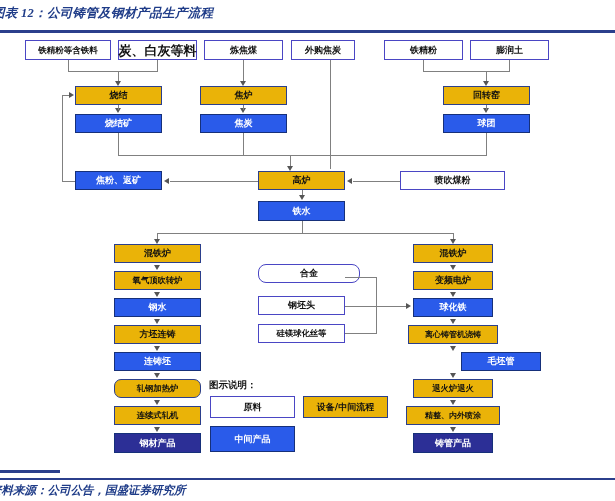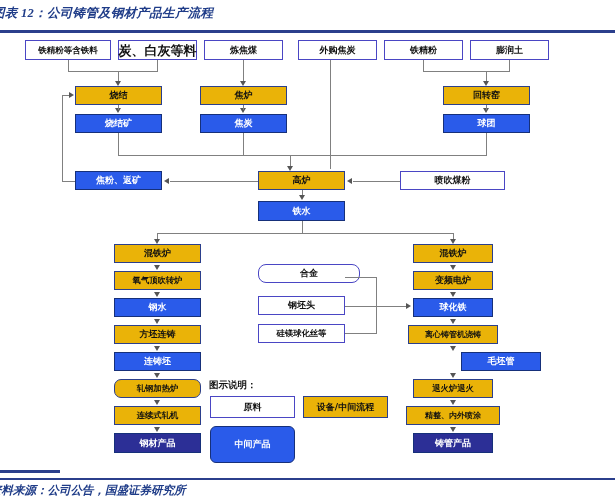--- a/index.html
+++ b/index.html
@@ -92,21 +92,21 @@
 <body>
 
 <div id="root">
 
   <div class="fig-title">图表 12：公司铸管及钢材产品生产流程</div>
   <div class="rule-top"></div>
 
   <div class="node t-raw" style="left:25px;top:40px;width:86px;height:20px;font-size:8.5px;">铁精粉等含铁料</div>
   <div class="node t-raw" style="left:118px;top:40px;width:79px;height:20px;font-size:13px;">炭、白灰等料</div>
   <div class="node t-raw" style="left:204px;top:40px;width:79px;height:20px;">炼焦煤</div>
-  <div class="node t-raw" style="left:298px;top:40px;width:79px;height:20px;">外购焦炭</div>
+  <div class="node t-raw" style="left:291px;top:40px;width:64px;height:20px;">外购焦炭</div>
   <div class="node t-raw" style="left:384px;top:40px;width:79px;height:20px;">铁精粉</div>
   <div class="node t-raw" style="left:470px;top:40px;width:79px;height:20px;">膨润土</div>
 
   <div class="ln lnv" style="left:68px;top:60px;height:11px;"></div>
   <div class="ln lnv" style="left:157px;top:60px;height:11px;"></div>
   <div class="ln lnh" style="left:68px;top:71px;width:90px;"></div>
   <div class="ln lnv" style="left:118px;top:71px;height:12px;"></div>
   <div class="arw arw-d" style="left:114.5px;top:81px;"></div>
 
   <div class="ln lnv" style="left:243px;top:60px;height:23px;"></div>
@@ -208,19 +208,19 @@
 
   <div class="ln lnh" style="left:345px;top:277px;width:31px;"></div>
   <div class="ln lnh" style="left:345px;top:333px;width:31px;"></div>
   <div class="ln lnv" style="left:376px;top:277px;height:57px;"></div>
   <div class="ln lnh" style="left:345px;top:306px;width:63px;"></div>
   <div class="arw arw-r" style="left:406px;top:303px;"></div>
 
   <div class="legend-title">图示说明：</div>
   <div class="node t-raw" style="left:210px;top:396px;width:85px;height:22px;font-size:9px;">原料</div>
   <div class="node t-proc" style="left:303px;top:396px;width:85px;height:22px;font-size:9px;">设备/中间流程</div>
-  <div class="node t-mid" style="left:210px;top:426px;width:85px;height:37px;font-size:9px;border-radius:6px;">中间产品</div>
+  <div class="node t-mid" style="left:210px;top:426px;width:85px;height:26px;font-size:9px;">中间产品</div>
 
   <div class="rule-bot2"></div>
   <div class="rule-bot"></div>
   <div class="src">资料来源：公司公告，国盛证券研究所</div>
 
 </div>
 
 </body></html>

